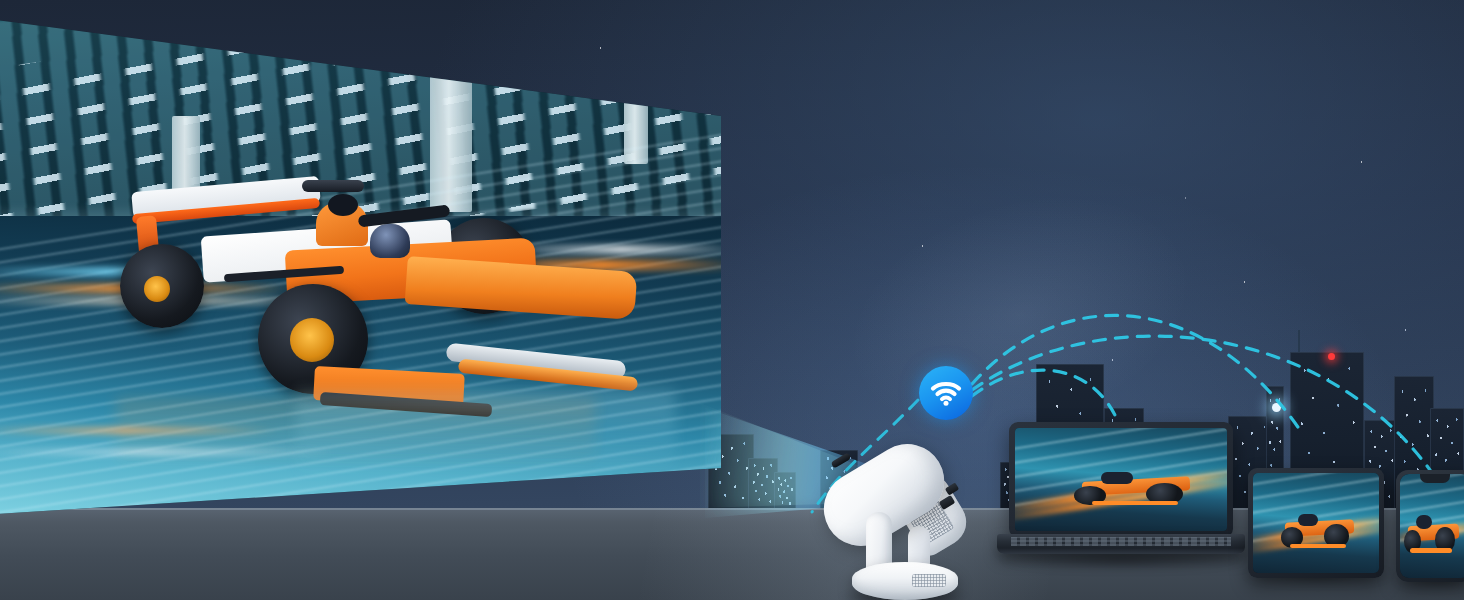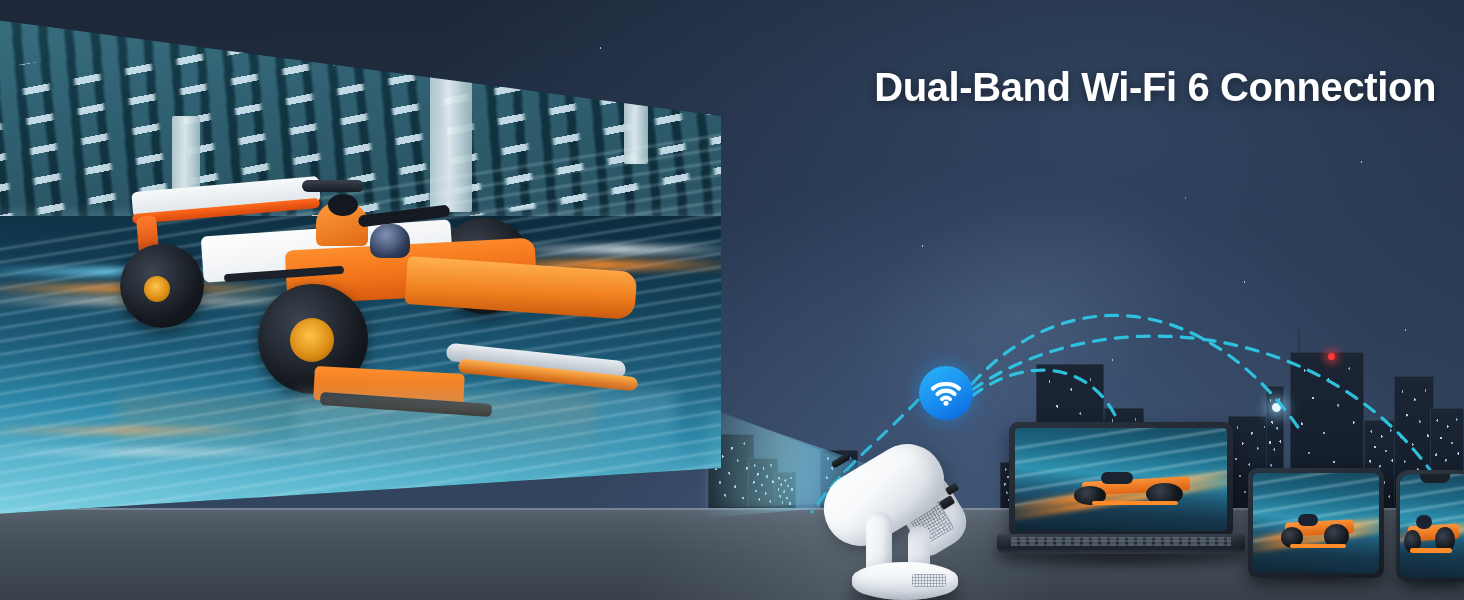--- a/index.html
+++ b/index.html
@@ -476,16 +476,15 @@
             <div class="mini-tyre" style="left:0;top:38%;width:30%;height:52%;"></div>
             <div class="mini-tyre" style="left:54%;top:32%;width:34%;height:58%;"></div>
             <div style="position:absolute;left:10%;top:80%;width:74%;height:10%;background:#ff8c28;border-radius:3px;"></div>
           </div>
         </div>
       </div>
     </div>
   </div>
 
   <div class="copy">
-    <h1 class="headline">Dual-Band Wi-Fi 6 Connection</h1>
   </div>
 
 </div>
 
 </body></html>

